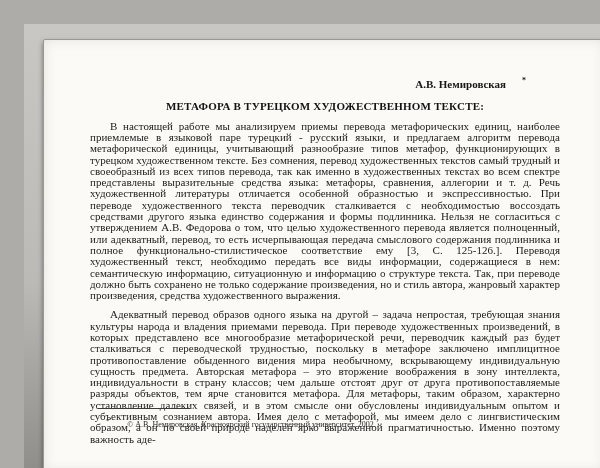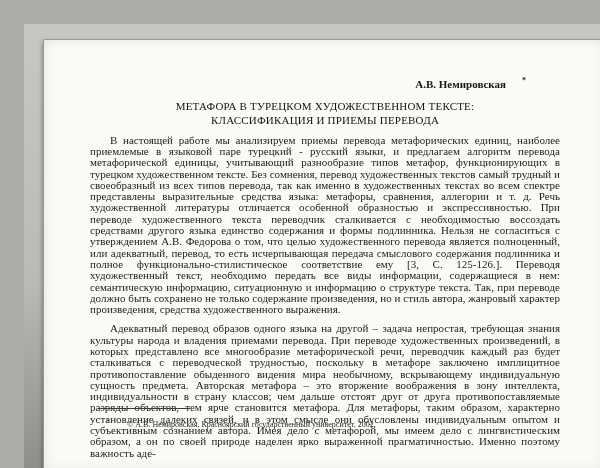--- a/index.html
+++ b/index.html
@@ -30,21 +30,21 @@
   .author-line {
     text-align: right;
     font-weight: bold;
     font-size: 11px;
     margin-right: 34px;
     color: #161616;
   }
   .author-line sup { font-size: 8px; }
   .title {
     text-align: center;
-    font-weight: normal;
+    font-weight: bold;
     font-size: 11px;
     line-height: 14px;
     margin: 9px 6px 8px 6px;
     color: #131313;
     letter-spacing: 0.2px;
   }
   .body-par {
     text-align: justify;
     text-indent: 20px;
     font-size: 11px;
@@ -83,21 +83,20 @@
 
 <div class="scan-bg">
   <div class="page">
 
     <div class="author-line">
       <span>А.В. Немировская</span><sup>*</sup>
     </div>
 
     <h1 class="title">
       <span>МЕТАФОРА В ТУРЕЦКОМ ХУДОЖЕСТВЕННОМ ТЕКСТЕ:</span><br>
-      <span>КЛАССИФИКАЦИЯ И ПРИЕМЫ ПЕРЕВОДА</span>
     </h1>
 
     <p class="body-par">В настоящей работе мы анализируем приемы перевода метафорических единиц, наиболее приемлемые в языковой паре турецкий - русский языки, и предлагаем алгоритм перевода метафорической единицы, учитывающий разнообразие типов метафор, функционирующих в турецком художественном тексте. Без сомнения, перевод художественных текстов самый трудный и своеобразный из всех типов перевода, так как именно в художественных текстах во всем спектре представлены выразительные средства языка: метафоры, сравнения, аллегории и т. д. Речь художественной литературы отличается особенной образностью и экспрессивностью. При переводе художественного текста переводчик сталкивается с необходимостью воссоздать средствами другого языка единство содержания и формы подлинника. Нельзя не согласиться с утверждением А.В. Федорова о том, что целью художественного перевода является полноценный, или адекватный, перевод, то есть исчерпывающая передача смыслового содержания подлинника и полное функционально-стилистическое соответствие ему [3, С. 125-126.]. Переводя художественный текст, необходимо передать все виды информации, содержащиеся в нем: семантическую информацию, ситуационную и информацию о структуре текста. Так, при переводе должно быть сохранено не только содержание произведения, но и стиль автора, жанровый характер произведения, средства художественного выражения.</p>
     <p class="body-par">Адекватный перевод образов одного языка на другой – задача непростая, требующая знания культуры народа и владения приемами перевода. При переводе художественных произведений, в которых представлено все многообразие метафорической речи, переводчик каждый раз будет сталкиваться с переводческой трудностью, поскольку в метафоре заключено имплицитное противопоставление обыденного видения мира необычному, вскрывающему индивидуальную сущность предмета. Авторская метафора – это вторжение воображения в зону интеллекта, индивидуальности в страну классов; чем дальше отстоят друг от друга противопоставляемые разряды объектов, тем ярче становится метафора. Для метафоры, таким образом, характерно установление далеких связей, и в этом смысле они обусловлены индивидуальным опытом и субъективным сознанием автора. Имея дело с метафорой, мы имеем дело с лингвистическим образом, а он по своей природе наделен ярко выраженной прагматичностью. Именно поэтому важность аде-</p>
 
     <div class="footnote-area">
       <div class="footnote-rule"></div>
       <div class="footnote">
         <sup>*</sup>
         <span>© А.В. Немировская, Красноярский государственный университет, 2002.</span>

